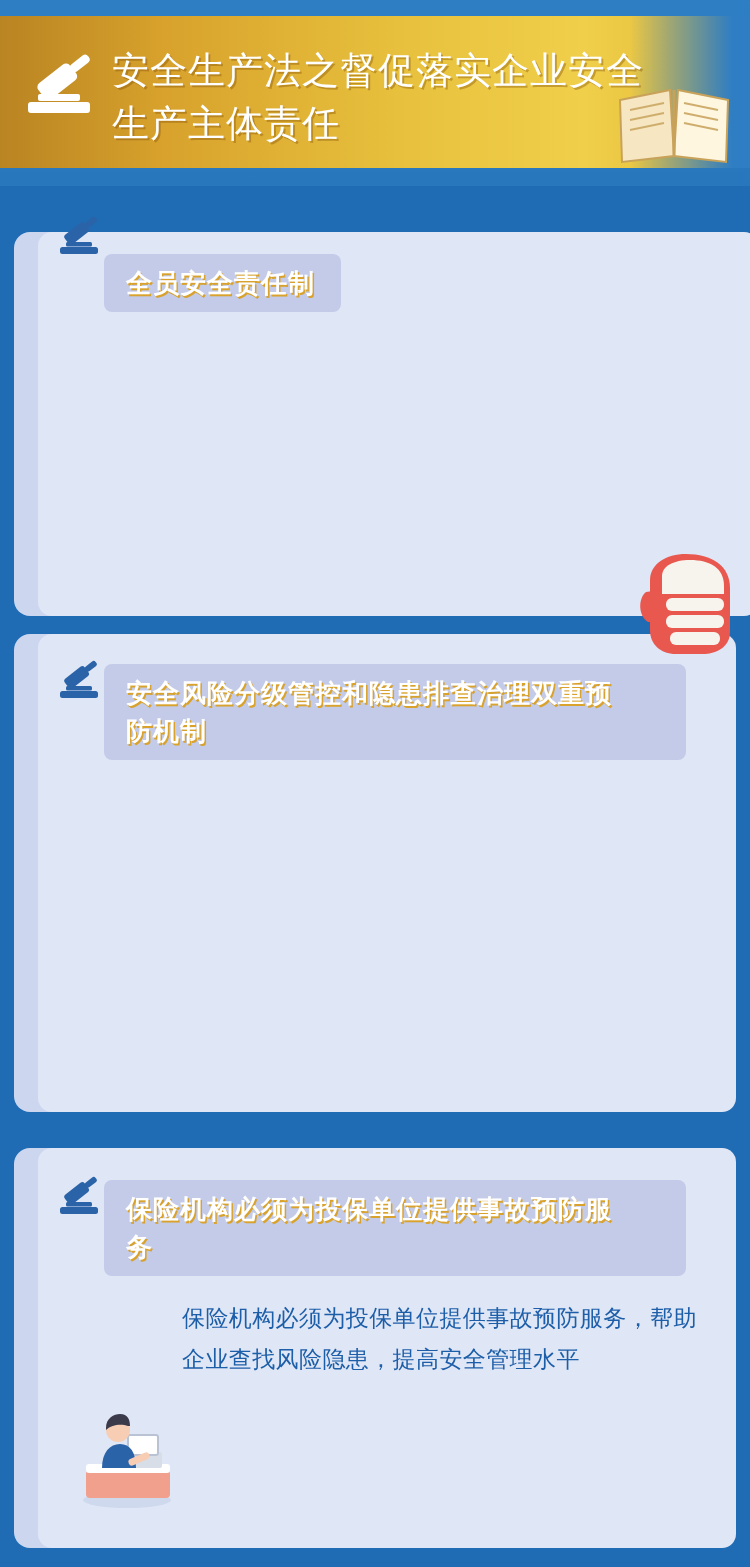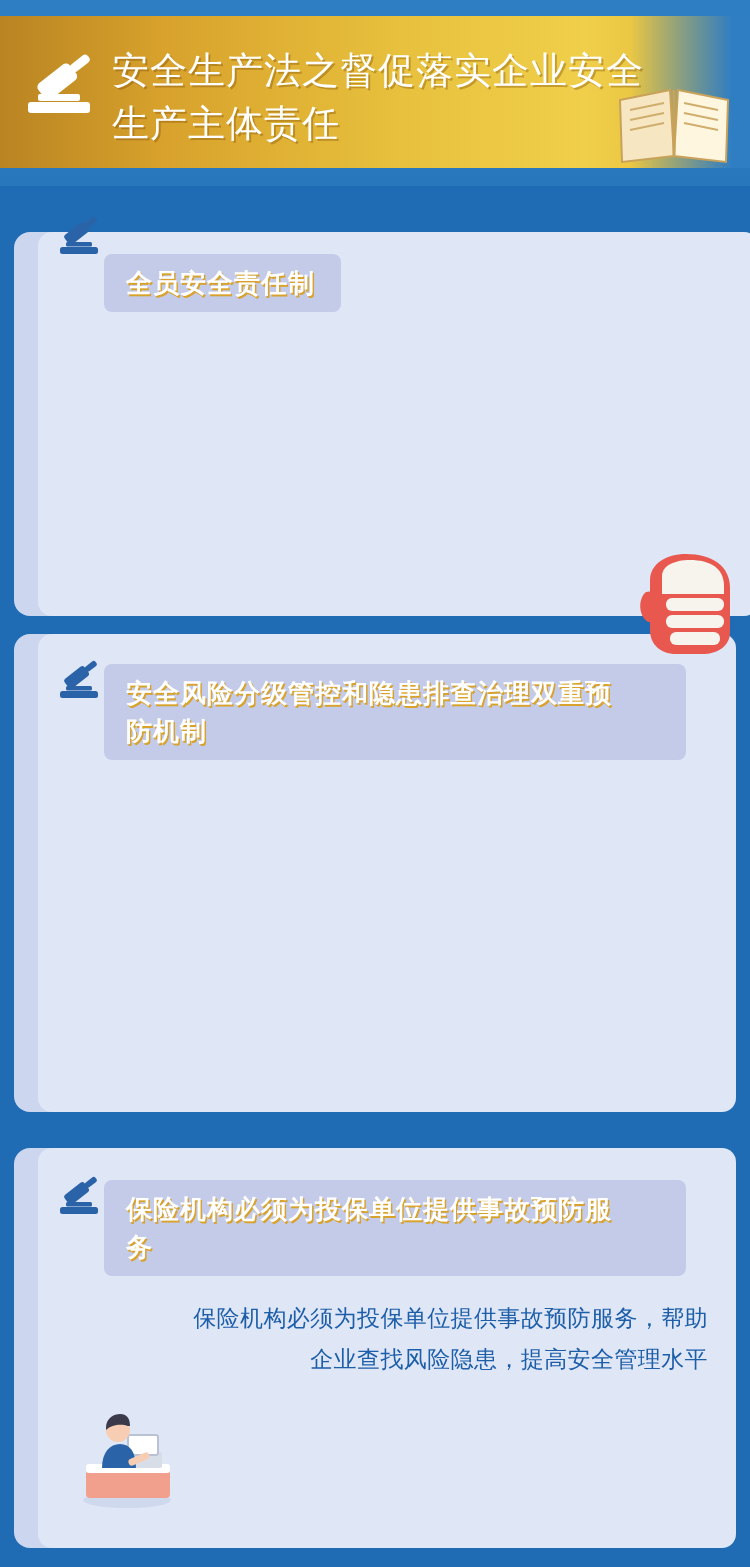--- a/index.html
+++ b/index.html
@@ -131,21 +131,21 @@
     z-index: 6;
   }
   
   .worker {
     position: absolute;
     left: 34px;
     bottom: 38px;
     width: 110px; height: 110px;
     z-index: 6;
   }
-  .p.indent { margin-left: 144px; text-align: right; }
+  .p.indent { margin-left: 144px; }
 </style>
 </head>
 <body>
 
 <div class="header">
   <div class="header-bar"></div>
 
   <svg class="gavel-hdr" viewBox="0 0 78 72">
     <g fill="#ffffff">
       <rect x="6" y="50" width="62" height="11" rx="3"></rect>

